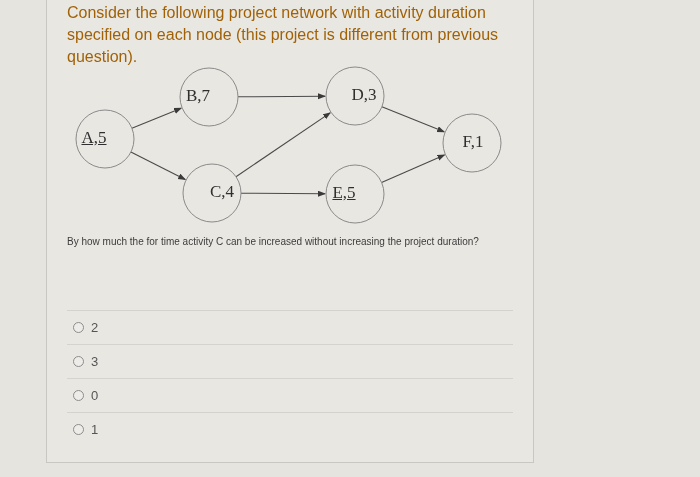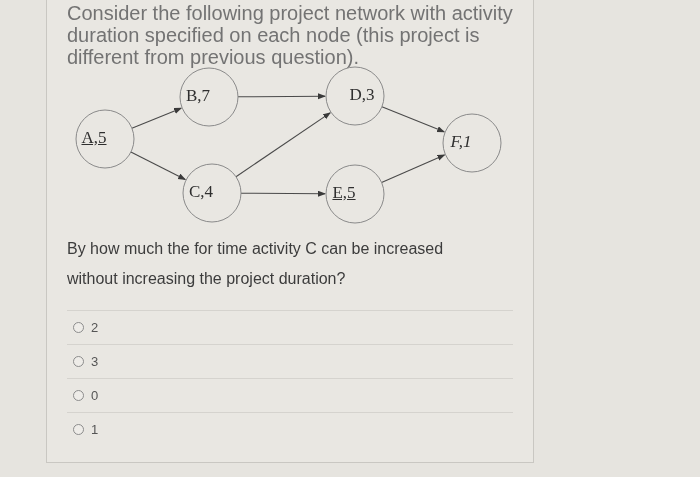--- a/index.html
+++ b/index.html
@@ -9,32 +9,32 @@
       font-family: "Liberation Sans", "DejaVu Sans", sans-serif;
       position: relative;
     }
     .card {
       position: absolute; left: 46px; top: -2px; width: 486px; height: 464px;
       border-left: 1px solid #c9c7c2; border-right: 1px solid #c9c7c2; border-bottom: 1px solid #c9c7c2;
       background: #e9e7e2;
     }
     .question-intro {
       position: absolute; left: 20px; top: 4px; width: 460px;
-      font-size: 20px; line-height: 22px; color: #737373;
+      font-size: 16px; line-height: 22px; color: #a16207;
     }
     .diagram { position: absolute; left: 0; top: 0; width: 486px; height: 240px; }
     .diagram svg { position: absolute; left: 0; top: 0; }
     .node-label {
       position: absolute; width: 36px; text-align: center;
       font-family: "Liberation Serif", "DejaVu Serif", serif;
       font-size: 17px; color: #2f2f2f; line-height: 20px;
     }
     .question-text {
       position: absolute; left: 20px; top: 236px; width: 420px;
-      font-size: 16px; line-height: 30px; color: #3c3c3c;
+      font-size: 10px; line-height: 15px; color: #3c3c3c;
     }
     .options { position: absolute; left: 20px; top: 312px; width: 446px; }
     .option {
       position: relative; height: 33px; border-top: 1px solid #d5d3ce;
       display: flex; align-items: center; cursor: pointer;
     }
     .radio {
       width: 9px; height: 9px; border: 1px solid #8c8c8c; border-radius: 50%;
       background: #eeece8; margin-left: 6px; margin-right: 7px;
     }
@@ -67,24 +67,24 @@
           <circle cx="162" cy="99" r="29"></circle>
           <circle cx="165" cy="195" r="29"></circle>
           <circle cx="308" cy="98" r="29"></circle>
           <circle cx="308" cy="196" r="29"></circle>
           <circle cx="425" cy="145" r="29"></circle>
         </g>
     </svg>
     <div id="node-labels">
         <div class="node-label" style="left: 29px; top: 130px; text-decoration: underline;">A,5</div>
         <div class="node-label" style="left: 133px; top: 88px;">B,7</div>
-        <div class="node-label" style="left: 136px; top: 184px;">C,4</div>
-        <div class="node-label" style="left: 297px; top: 87px;">D,3</div>
+        <div class="node-label" style="left: 136px; top: 184px; padding-left: 21px;">C,4</div>
+        <div class="node-label" style="left: 279px; top: 87px; padding-left: 20px;">D,3</div>
         <div class="node-label" style="left: 279px; top: 185px; text-decoration: underline;">E,5</div>
-        <div class="node-label" style="left: 396px; top: 134px; font-style: italic;">F,1</div>
+        <div class="node-label" style="left: 408px; top: 134px;">F,1</div>
       </div>
   </div>
 
   <div class="question-text">By how much the for time activity C can be increased without increasing the project duration?</div>
 
   <div class="options">
     <div class="option">
       <span class="radio"></span>
       <span class="option-label">2</span>
     </div>

